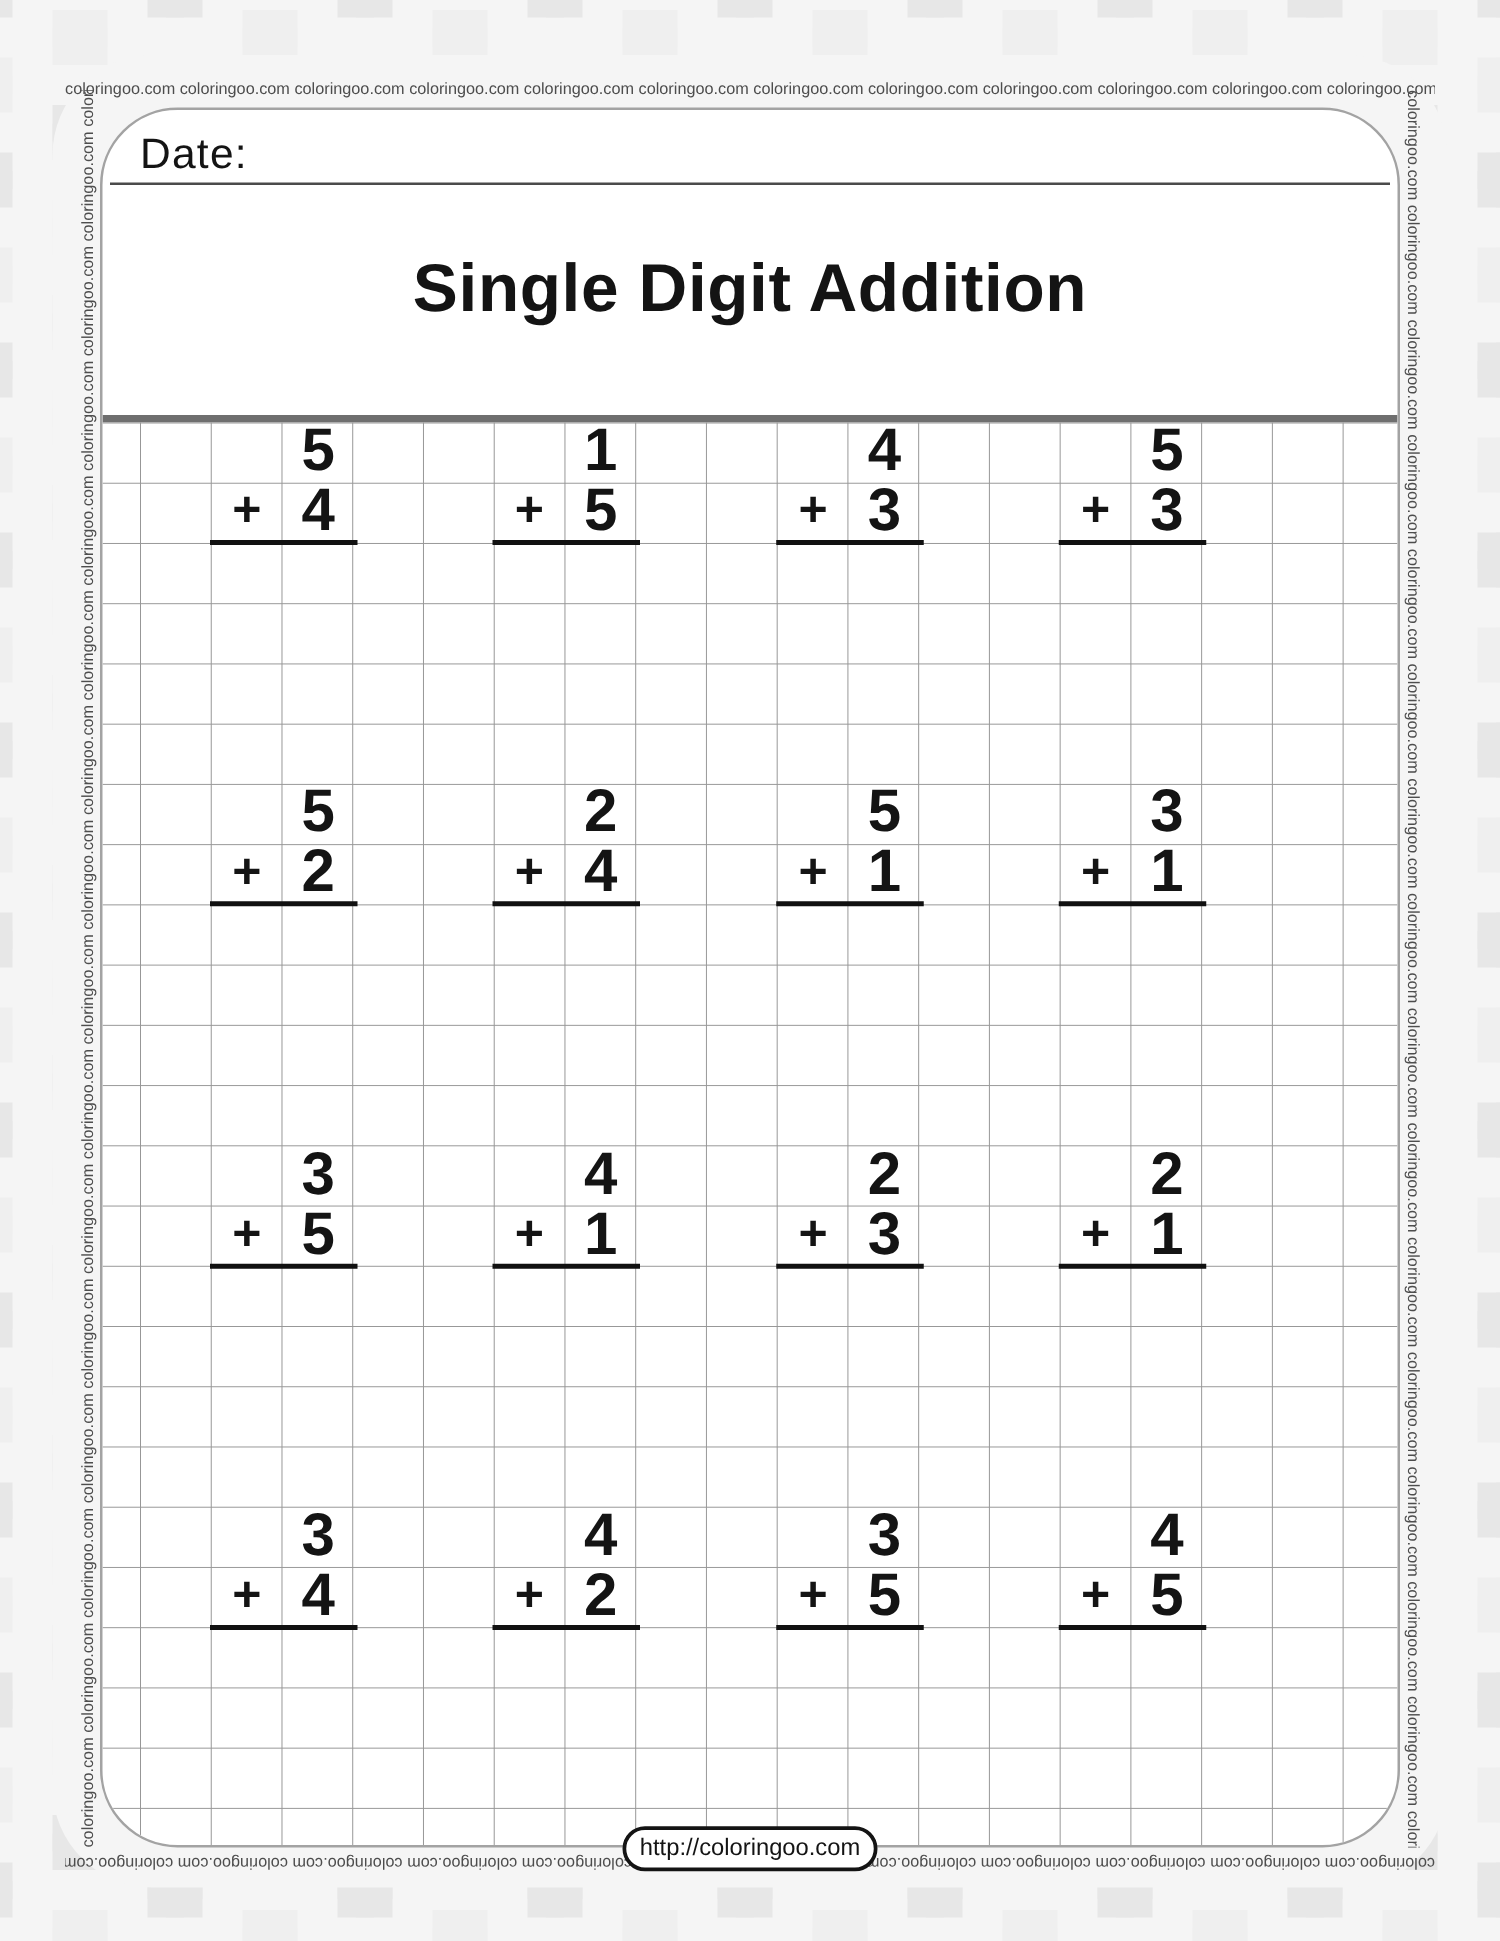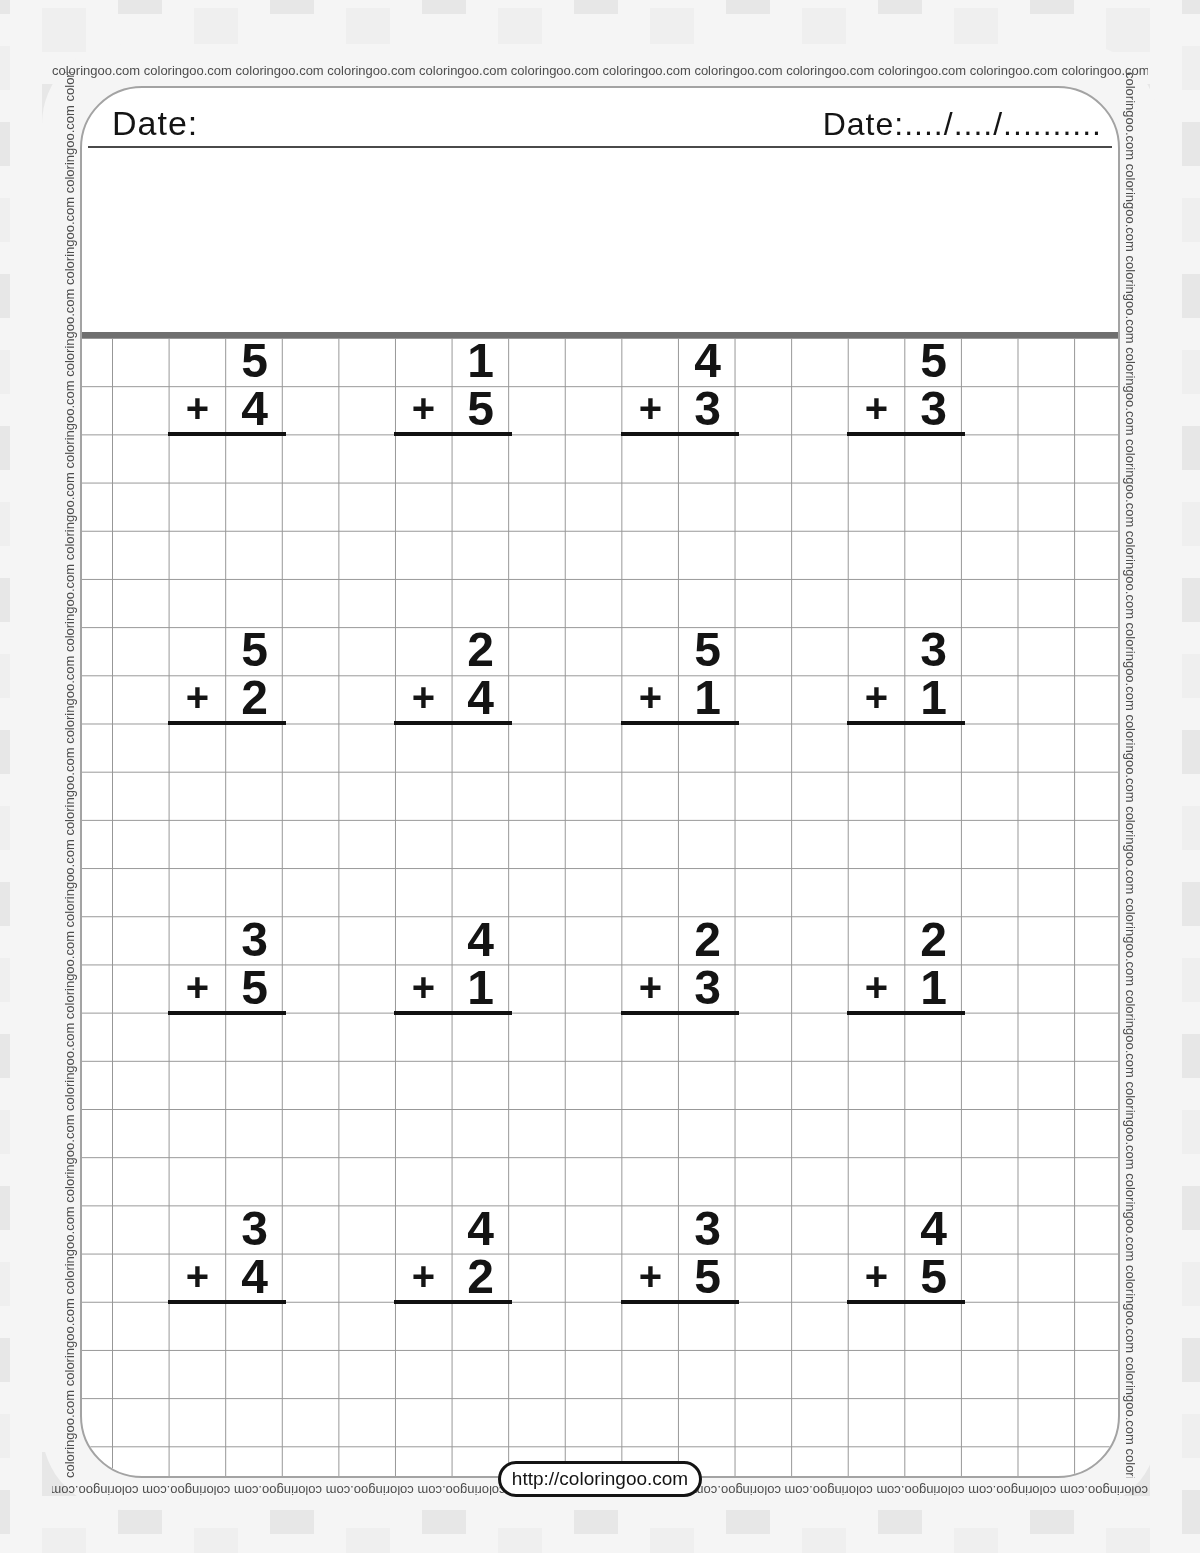--- a/index.html
+++ b/index.html
@@ -541,23 +541,23 @@
 <div id="halo"></div>
 
 <div class="wm" id="wm-top">coloringoo.com coloringoo.com coloringoo.com coloringoo.com coloringoo.com coloringoo.com coloringoo.com coloringoo.com coloringoo.com coloringoo.com coloringoo.com coloringoo.com coloringoo.com coloringoo.com coloringoo.com coloringoo.com </div>
 <div class="wm" id="wm-bottom">coloringoo.com coloringoo.com coloringoo.com coloringoo.com coloringoo.com coloringoo.com coloringoo.com coloringoo.com coloringoo.com coloringoo.com coloringoo.com coloringoo.com coloringoo.com coloringoo.com coloringoo.com coloringoo.com </div>
 <div class="wm" id="wm-left">coloringoo.com coloringoo.com coloringoo.com coloringoo.com coloringoo.com coloringoo.com coloringoo.com coloringoo.com coloringoo.com coloringoo.com coloringoo.com coloringoo.com coloringoo.com coloringoo.com coloringoo.com coloringoo.com coloringoo.com coloringoo.com </div>
 <div class="wm" id="wm-right">coloringoo.com coloringoo.com coloringoo.com coloringoo.com coloringoo.com coloringoo.com coloringoo.com coloringoo.com coloringoo.com coloringoo.com coloringoo.com coloringoo.com coloringoo.com coloringoo.com coloringoo.com coloringoo.com coloringoo.com coloringoo.com </div>
 
 <div id="page">
 
   <div class="name-label">Date:</div>
-  <div class="date-label">Date:..../..../..........</div>
   <div class="header-line"></div>
 
+  <div class="page-title">Single Digit Addition</div>
 
   <div class="divider"></div>
 
   <div id="grid">
 
     <div class="prob pc0 pr0">
       <div class="pd top">5</div>
       <div class="pd plus">+</div>
       <div class="pd bot">4</div>
       <div class="ansline"></div>

